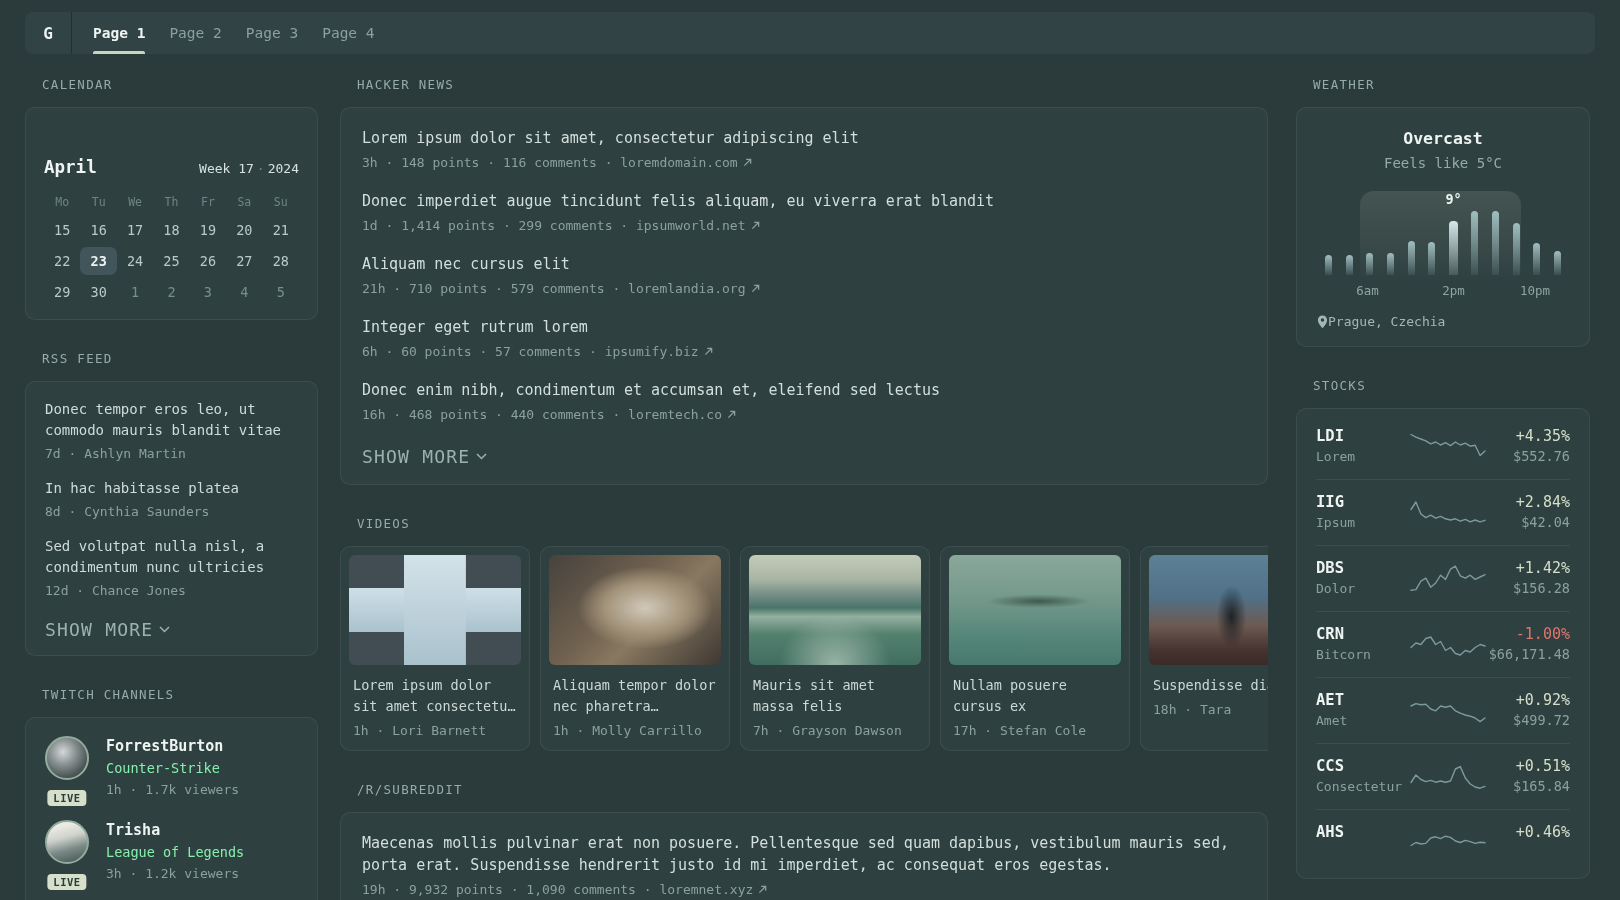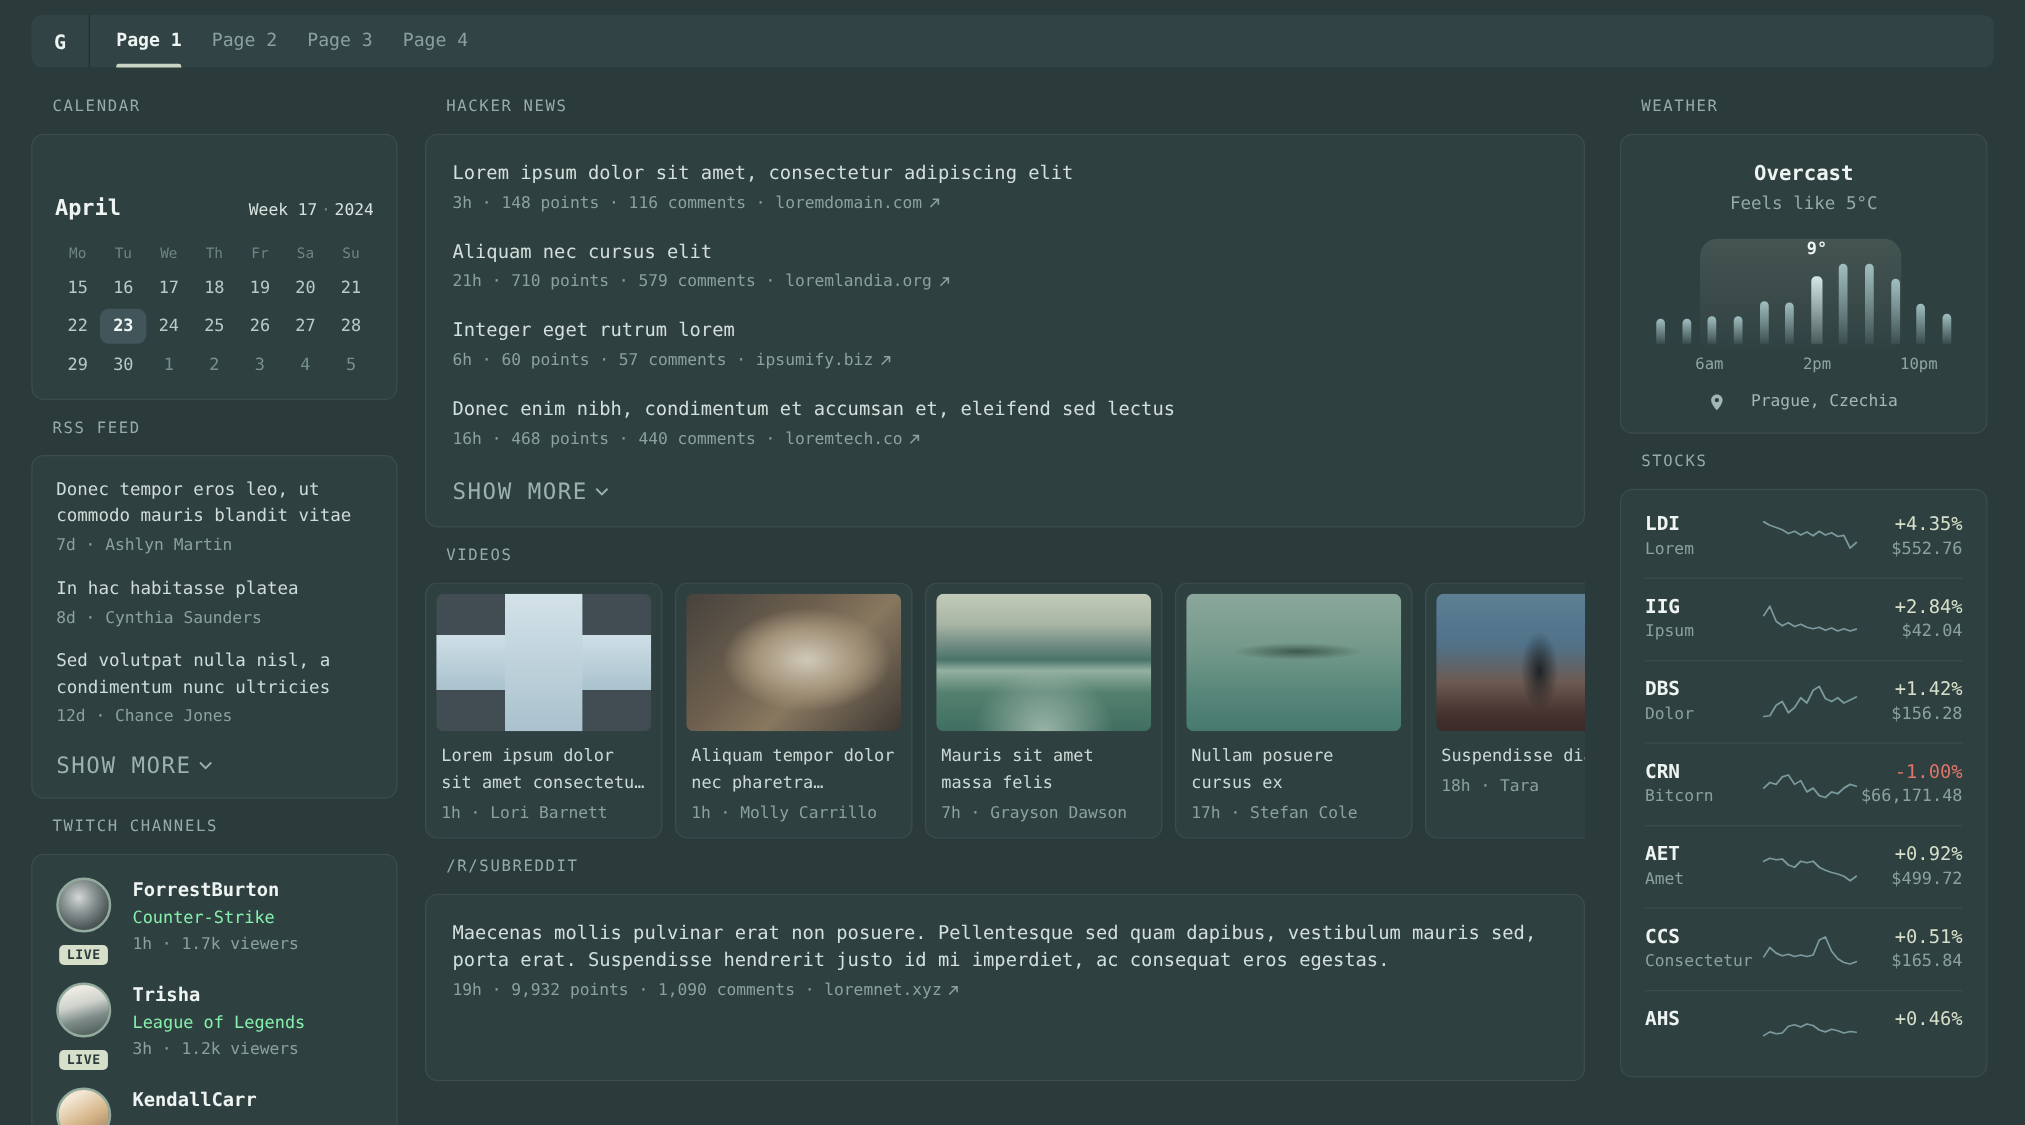--- a/index.html
+++ b/index.html
@@ -51,21 +51,21 @@
   
   .main{display:flex;padding:0 25px;margin-top:22px;}
   .col-left{width:293px;flex:none;margin-right:22px;}
   .col-mid{width:928px;flex:none;margin-right:28px;}
   .col-right{width:294px;flex:none;}
   .section-title{
     color:var(--t-section);font-size:12.5px;letter-spacing:1.3px;
     padding-left:17px;margin-bottom:13px;line-height:18px;font-weight:500;
   }
   .section{margin-bottom:0;}
-  .section + .section{margin-top:13px;}
+  .section + .section{margin-top:30px;}
   .card{
     background:var(--card);
     border:1px solid var(--border);
     border-radius:10px;
   }
   
   .cal-card{padding:15px 18px 13px;}
   .cal-head{display:flex;align-items:baseline;justify-content:space-between;}
   .cal-month{color:var(--t-bright);font-size:17.5px;font-weight:bold;}
   .cal-week{font-size:13px;color:#d7e2de;margin-top:38px;}
@@ -166,21 +166,21 @@
     background:linear-gradient(180deg,#a0bec0 0%,rgba(160,190,192,0.1) 100%);
   }
   .wbar.current{width:9px;background:linear-gradient(180deg,#d4e6e7 0%,rgba(212,230,231,0.15) 100%);}
   .w-temp-label{
     position:absolute;top:-20px;left:54.5%;transform:translateX(-50%);
     color:var(--t-bright);font-size:13.5px;font-weight:bold;
   }
   .w-times{position:relative;height:16px;margin:8px 8px 0;font-size:12.5px;color:#8ea5a2;}
   .w-time{position:absolute;transform:translateX(-50%);}
   .w-time.t0{left:18%;} .w-time.t1{left:54.5%;} .w-time.t2{left:89%;}
-  .w-loc{margin-top:15px;display:flex;align-items:center;justify-content:center;gap:22px;color:#a3b8b4;font-size:13px;}
+  .w-loc{margin-top:15px;display:flex;align-items:center;justify-content:flex-start;gap:0;color:#a3b8b4;font-size:13px;}
   .pin-icon{fill:#a3b8b4;}
   
   .stocks-card{padding:5px 19px;}
   .stock-row{display:flex;align-items:flex-start;padding:13px 0 14px;border-top:1px solid var(--border);}
   .stock-row:first-child{border-top:none;}
   .stock-id{width:92px;flex:none;}
   .stock-sym{color:var(--t-bright);font-size:15.5px;font-weight:bold;line-height:19px;cursor:pointer;}
   .stock-name{color:var(--t-muted);font-size:13px;line-height:17px;margin-top:2px;}
   .stock-spark{flex:none;width:80px;height:36px;}
   .stock-spark polyline{fill:none;stroke:var(--spark);stroke-width:1.4;stroke-linejoin:round;stroke-linecap:round;}
@@ -322,20 +322,29 @@
         <div class="hn-item">
           <div class="hn-title">Lorem ipsum dolor sit amet, consectetur adipiscing elit</div>
           <div class="hn-meta">
               <span>3h · 148 points · 116 comments · loremdomain.com</span>
               <svg class="ext-icon" width="9" height="9" viewBox="0 0 10 10" fill="none" stroke-width="1.4">
                 <path d="M1.5 8.5 L8 2 M3.5 1.5 H8.5 V6.5"></path>
               </svg>
             </div>
         </div>
         <div class="hn-item">
+          <div class="hn-title">Donec imperdiet augue tincidunt felis aliquam, eu viverra erat blandit</div>
+          <div class="hn-meta">
+              <span>1d · 1,414 points · 299 comments · ipsumworld.net</span>
+              <svg class="ext-icon" width="9" height="9" viewBox="0 0 10 10" fill="none" stroke-width="1.4">
+                <path d="M1.5 8.5 L8 2 M3.5 1.5 H8.5 V6.5"></path>
+              </svg>
+            </div>
+        </div>
+        <div class="hn-item">
           <div class="hn-title">Aliquam nec cursus elit</div>
           <div class="hn-meta">
               <span>21h · 710 points · 579 comments · loremlandia.org</span>
               <svg class="ext-icon" width="9" height="9" viewBox="0 0 10 10" fill="none" stroke-width="1.4">
                 <path d="M1.5 8.5 L8 2 M3.5 1.5 H8.5 V6.5"></path>
               </svg>
             </div>
         </div>
         <div class="hn-item">
           <div class="hn-title">Integer eget rutrum lorem</div>

